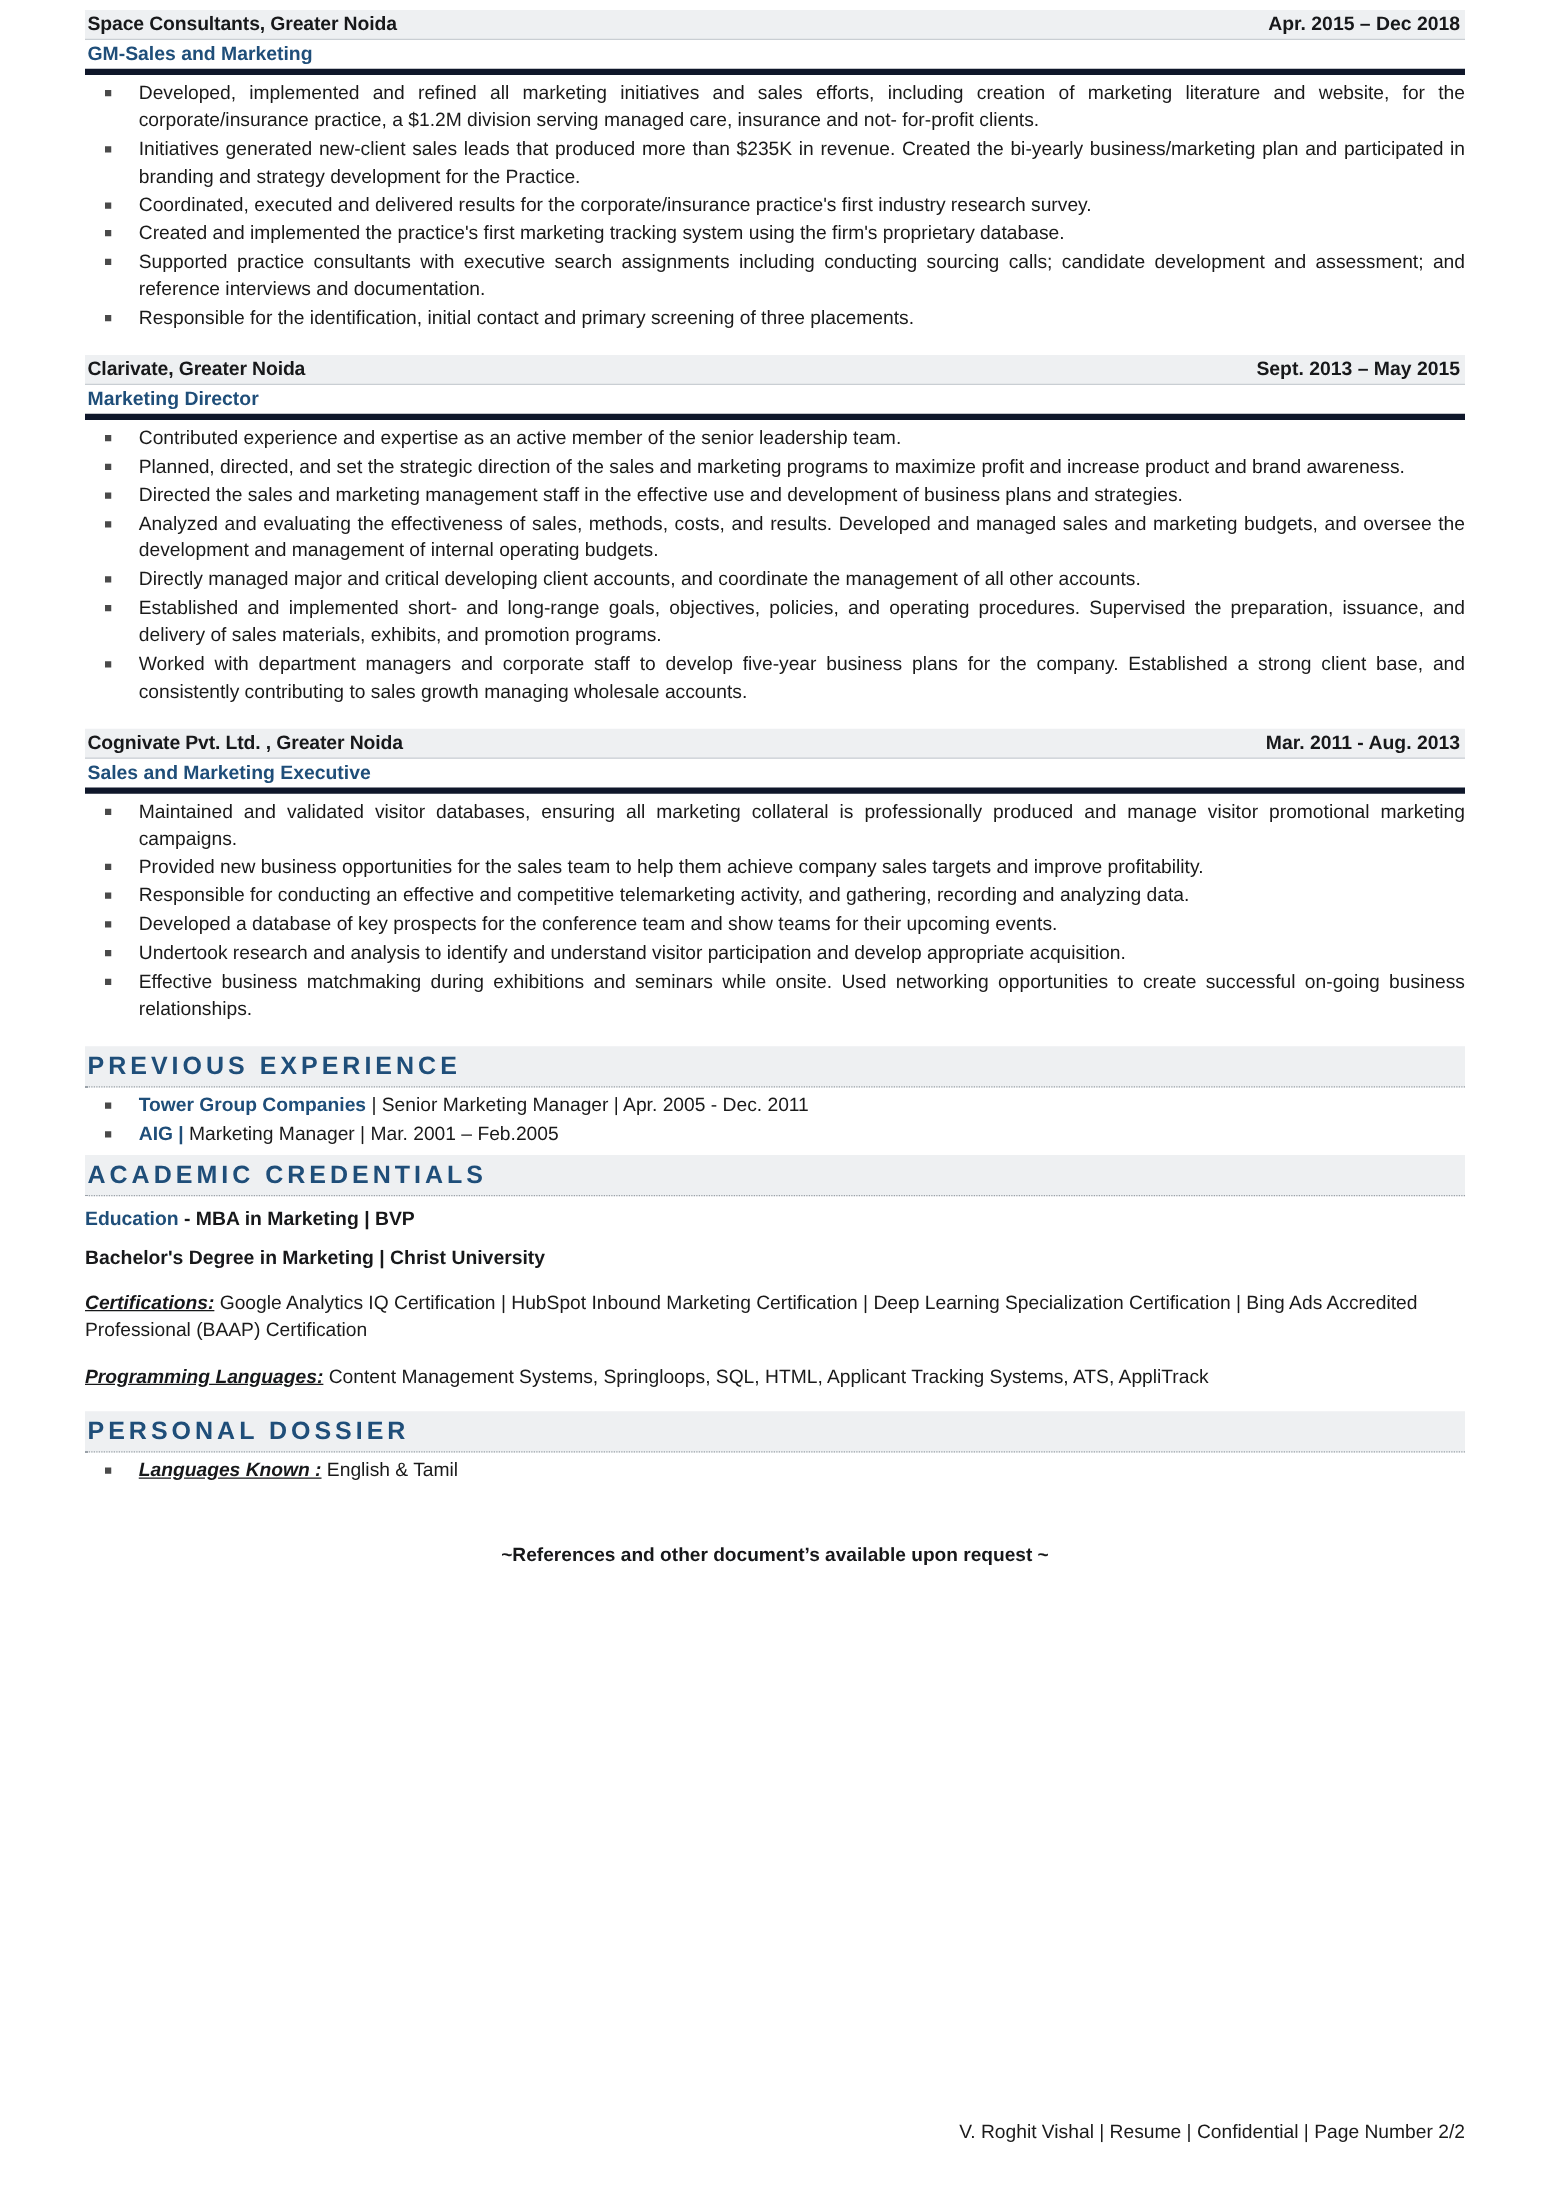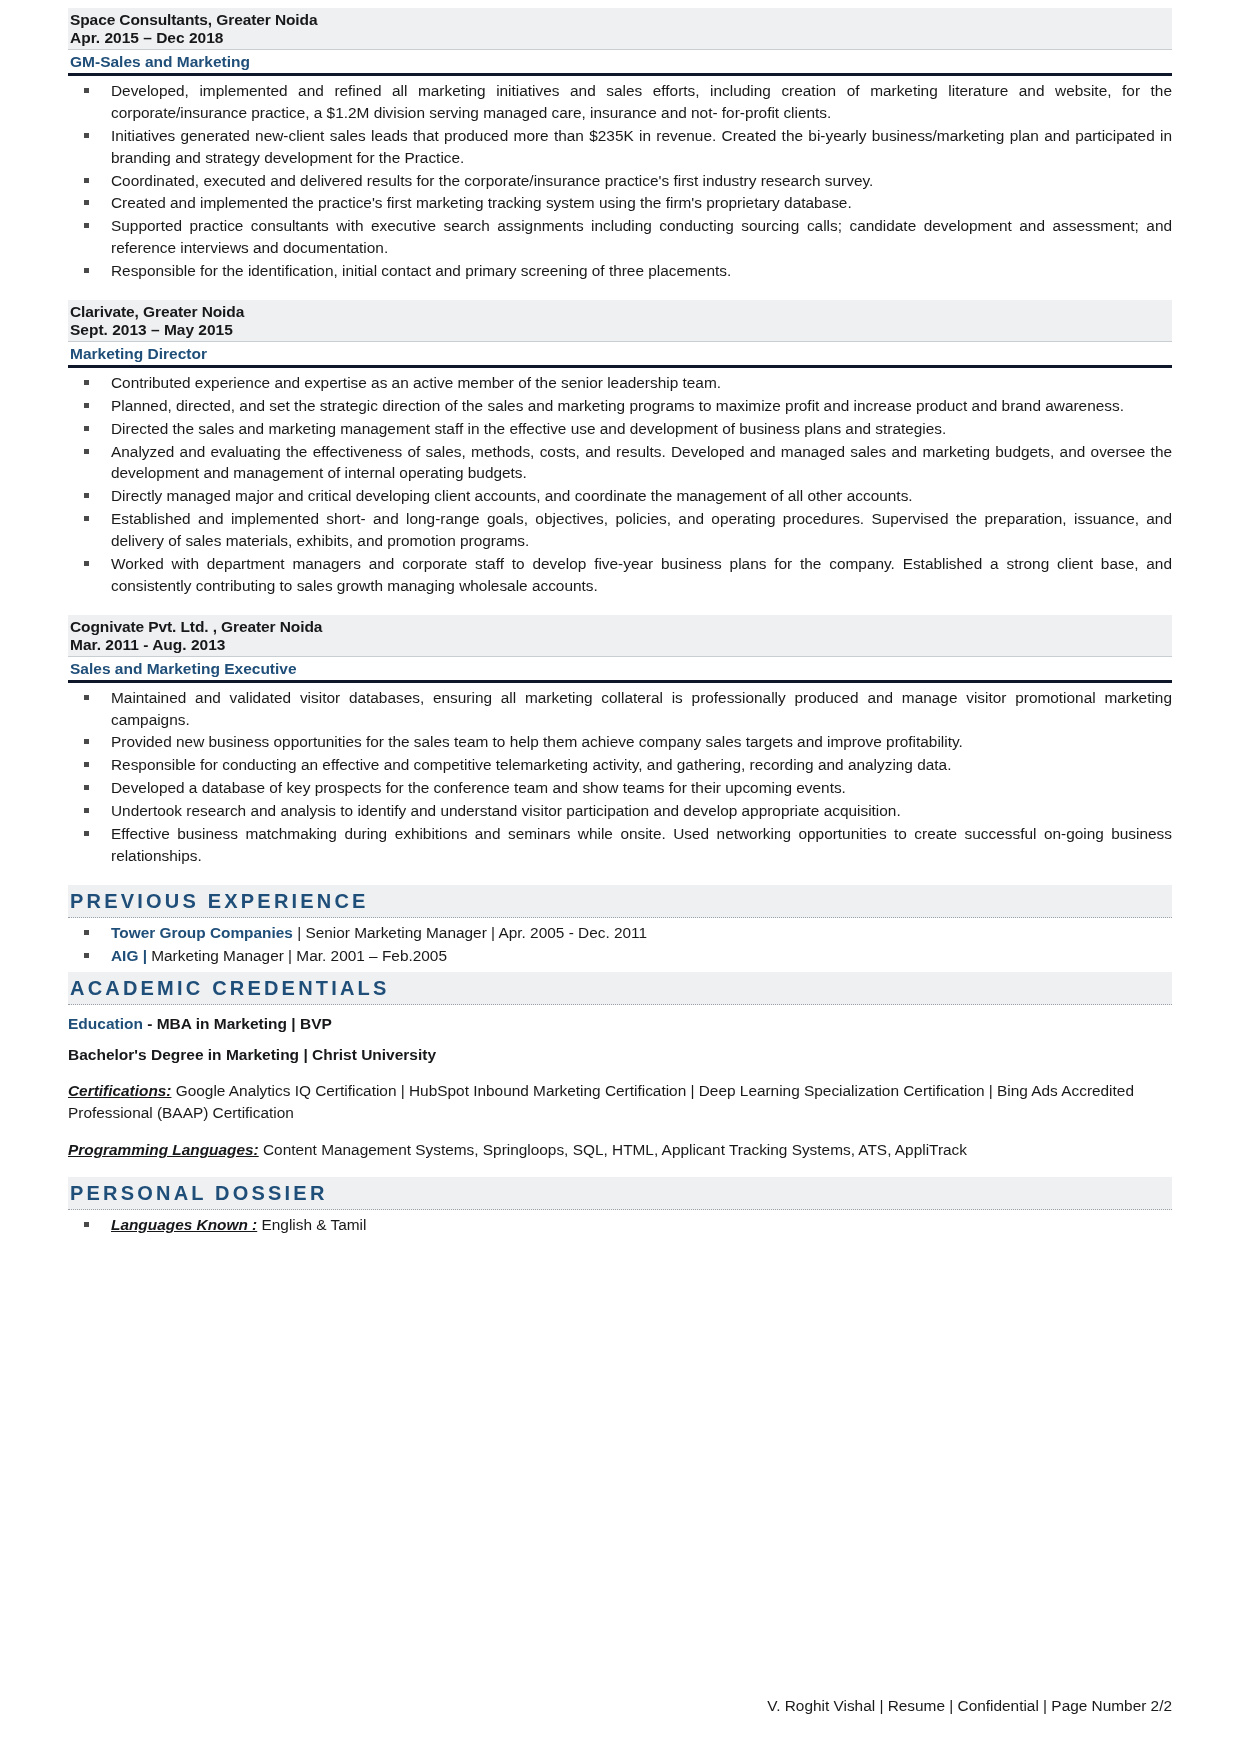--- a/index.html
+++ b/index.html
@@ -18,40 +18,39 @@
     padding: 8px 68px 0 68px;
   }
   
   .job-head {
     background: #eef0f2;
     display: flex;
     justify-content: space-between;
     align-items: baseline;
     padding: 3px 4px 2px 2px;
     border-bottom: 1px solid #c9ced3;
-    flex-direction: column;
   }
   .job-company {
     font-size: 15.5px;
     font-weight: bold;
     color: #17181a;
     letter-spacing: -0.1px;
   }
   .job-dates {
     font-size: 15.5px;
     font-weight: bold;
     color: #17181a;
     white-space: nowrap;
   }
   .job-title {
     font-size: 15.5px;
     font-weight: bold;
     color: #1f4e79;
     padding: 3px 2px 2px 2px;
-    border-bottom: 3px solid #0f172a;
+    border-bottom: 5px solid #0f172a;
   }
   
   ul.bul {
     list-style: none;
     margin: 4px 0 0 0;
     padding: 0 0 0 10px;
   }
   ul.bul > li {
     position: relative;
     padding-left: 33px;
@@ -199,15 +198,16 @@
     <span class="lbl-bi">Programming Languages:</span><span> Content Management Systems, Springloops, SQL, HTML, Applicant Tracking Systems, ATS, AppliTrack</span>
   </div>
 
   <div class="spacer-sm"></div>
 
   <div class="section-head">PERSONAL DOSSIER</div>
   <ul class="bul prev-list">
     <li><span class="lbl-bi">Languages Known :</span><span> English &amp; Tamil</span></li>
   </ul>
 
+  <div class="closing">~References and other document’s available upon request ~</div>
 
   <div class="footer">V. Roghit Vishal | Resume | Confidential | Page Number 2/2</div>
 </div>
 
 </body></html>

